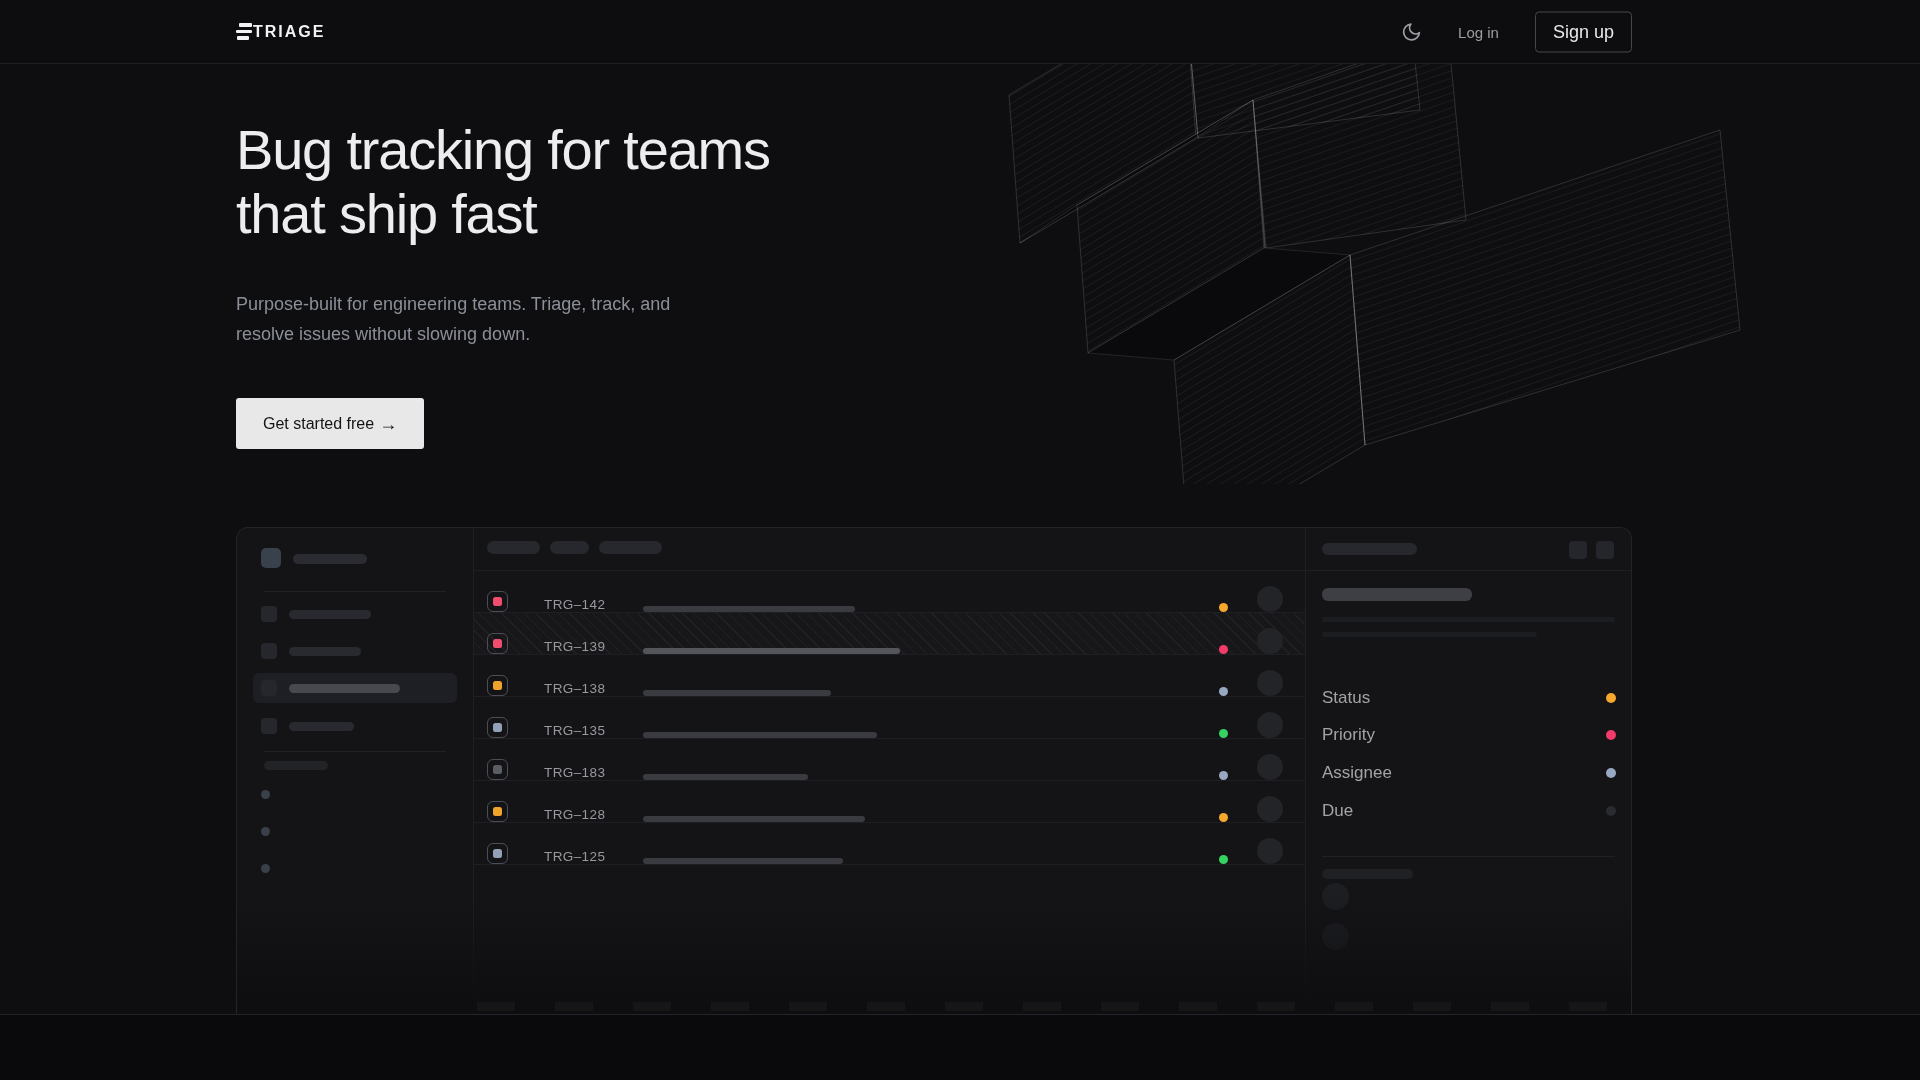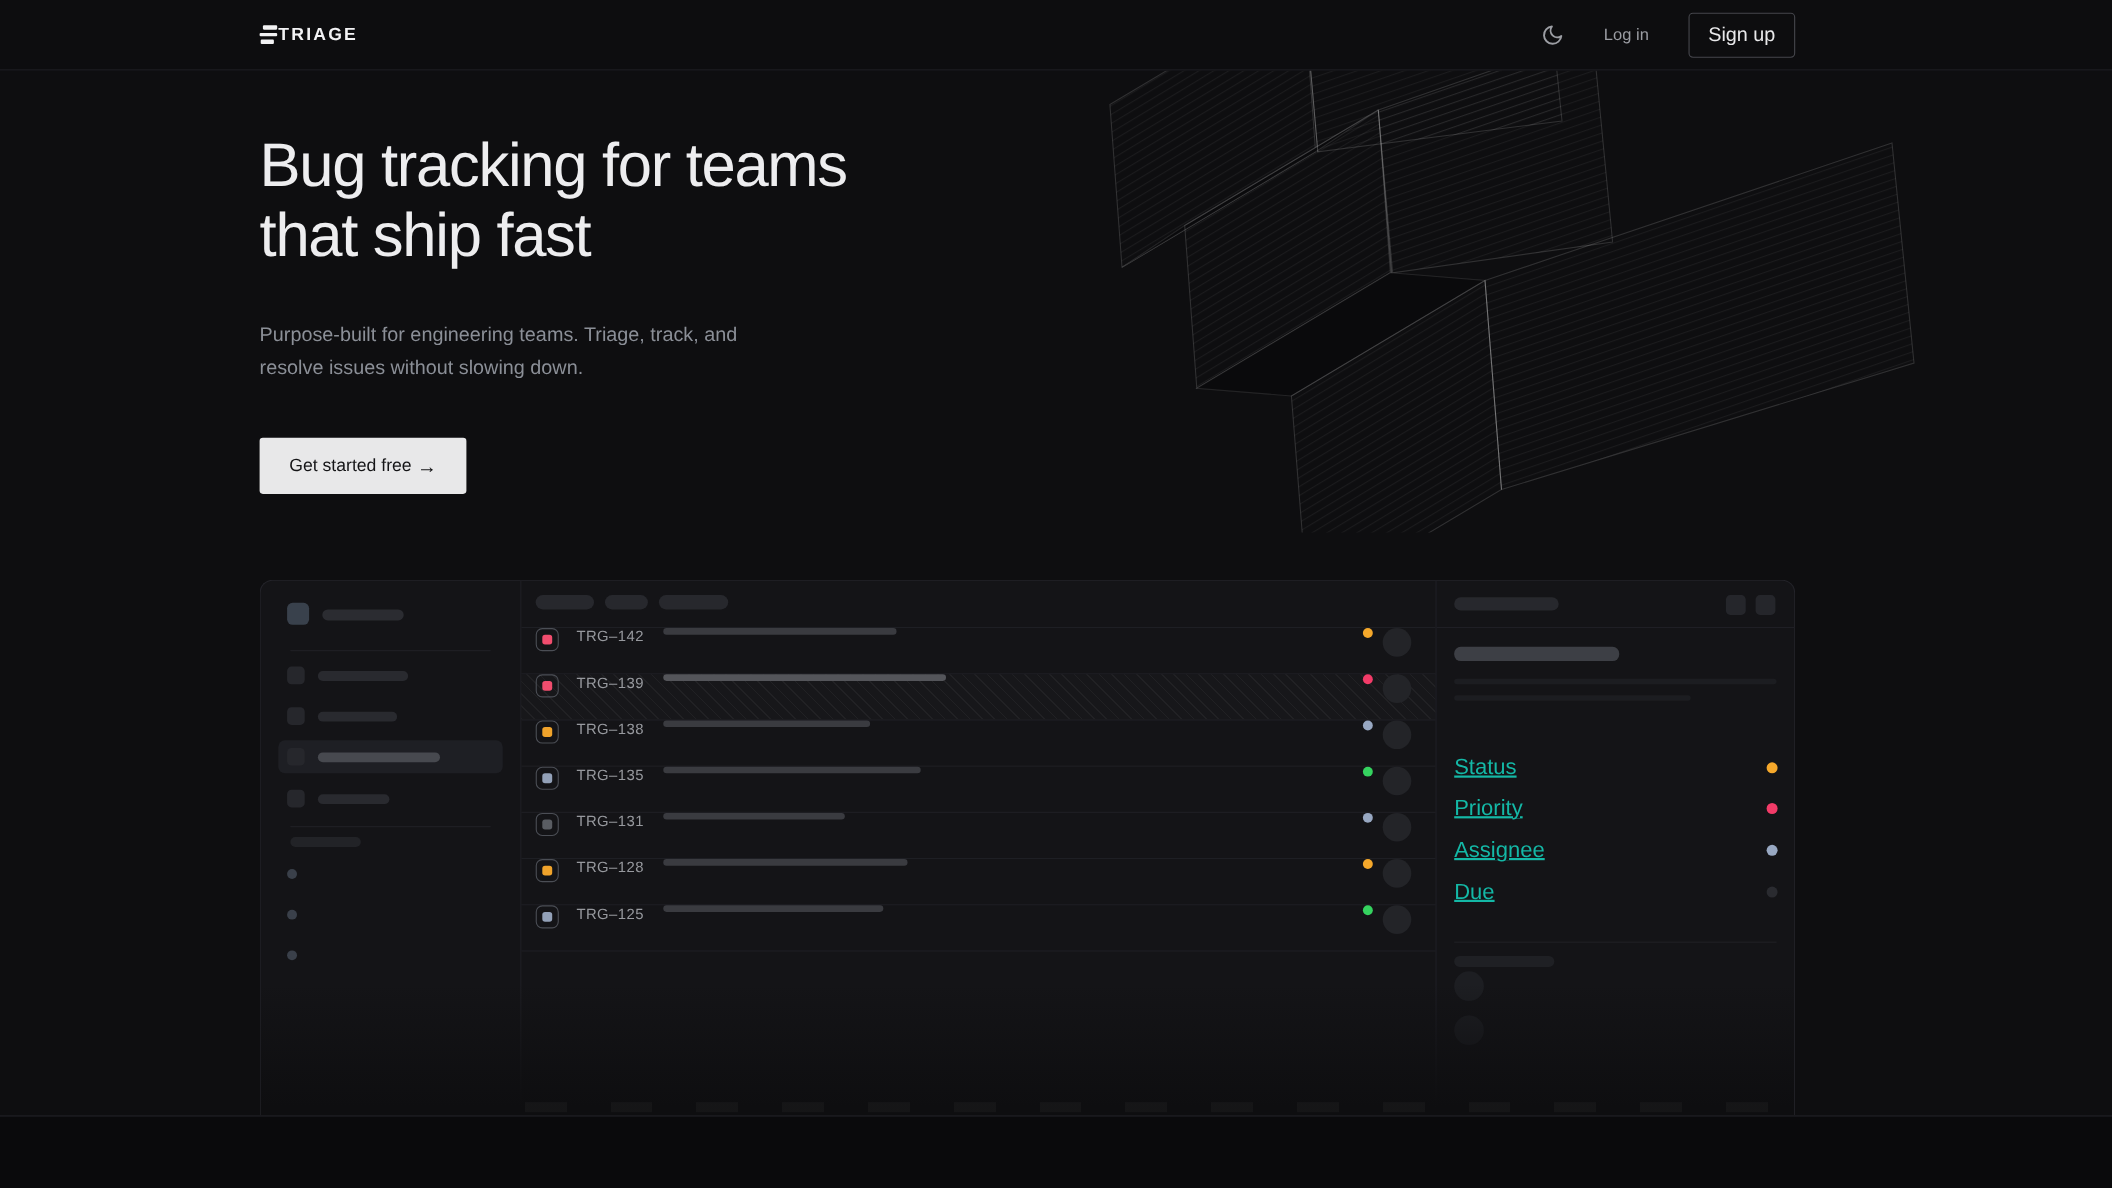--- a/index.html
+++ b/index.html
@@ -60,41 +60,41 @@
   .sb-item .ipill{height:9px;border-radius:5px;background:#292a2f;}
   .sb-item.active{background:#1e1f24;}
   .sb-item.active .ipill{background:#47494f;}
   .sb-section-pill{left:27px;top:233px;width:64px;height:9px;background:#222327;}
   .member-dot{position:absolute;left:24px;width:9px;height:9px;border-radius:50%;background:#3a404a;}
   
   .lt-pill{top:13px;height:13px;border-radius:7px;background:#27282d;}
   .list-divider{position:absolute;left:0;right:0;top:42px;height:1px;background:#1e1f24;}
   .rows{position:absolute;left:0;right:0;top:43px;}
   .issue-row{height:42px;box-sizing:border-box;border-bottom:1px solid #1e1f24;
-    display:flex;align-items:flex-start;padding:0 22px 0 13px;}
+    display:flex;align-items:flex-end;padding:0 22px 0 13px;gap:20px;}
   .issue-row.hatched{background-color:rgba(255,255,255,0.015);
     background-image:repeating-linear-gradient(45deg,rgba(255,255,255,0.045) 0 1px,transparent 1px 8px);}
   .prio-icon{width:21px;height:21px;box-sizing:border-box;border:1.5px solid #4b4e55;
     border-radius:6px;display:flex;align-items:center;justify-content:center;flex:none;margin-right:16px;}
   .prio-inner{width:9px;height:9px;border-radius:2.5px;}
   .issue-id{font-size:13.5px;color:#97999e;letter-spacing:0.4px;width:63px;flex:none;}
   .row-bar{height:6px;border-radius:3px;margin-left:16px;flex:none;}
   .status-dot{width:9px;height:9px;border-radius:50%;margin-left:auto;flex:none;}
   .assignee-avatar{width:26px;height:26px;border-radius:50%;background:#232428;margin-left:9px;flex:none;}
   
   .panel-header{position:absolute;left:0;right:0;top:0;height:42px;border-bottom:1px solid #1f1f25;}
   .ph-pill{left:16px;top:15px;width:95px;height:12px;background:#27282d;}
   .ph-sq1{left:263px;top:13px;width:18px;height:18px;background:#25262b;}
   .ph-sq2{left:290px;top:13px;width:18px;height:18px;background:#25262b;}
   .p-title-pill{left:16px;top:60px;width:150px;height:13px;background:#3d3f45;}
   .p-line{left:16px;height:5px;border-radius:2.5px;background:#1c1d21;position:absolute;}
   .p-line1{top:89px;right:16px;}
   .p-line2{top:104px;width:215px;}
   .p-field{position:absolute;left:16px;right:15px;height:20px;display:flex;align-items:center;}
-  .p-field-label{font-size:20px;color:#14b8a6;text-decoration:underline;}
+  .p-field-label{font-size:17px;color:#a3a3a3;}
   .p-field-dot{width:10px;height:10px;border-radius:50%;margin-left:auto;}
   .p-divider{position:absolute;left:16px;right:16px;top:328px;height:1px;background:#202025;}
   .p-pill2{left:16px;top:341px;width:91px;height:10px;background:#1f2024;}
   .p-circ{position:absolute;left:16px;width:27px;height:27px;border-radius:50%;background:#1d1e22;}
   
   .card-fade{position:absolute;left:0;right:0;bottom:0;height:120px;z-index:4;pointer-events:none;
     background:linear-gradient(to bottom,rgba(14,14,16,0),#0e0e10 94%);}
   .card-fade::after{content:'';position:absolute;left:240px;right:10px;bottom:3px;height:9px;
     background:repeating-linear-gradient(90deg,rgba(255,255,255,0.03) 0 38px,transparent 38px 78px);}
   
@@ -241,21 +241,21 @@
     <span class="issue-id">TRG–135</span>
     <span class="row-bar" style="width: 234px; background: rgb(58, 59, 64);"></span>
     <span class="status-dot" style="background: rgb(53, 211, 95);"></span>
     <span class="assignee-avatar"></span>
   </div>
 
   <div class="issue-row">
     <span class="prio-icon">
             <span class="prio-inner" style="background: rgb(90, 93, 99);"></span>
           </span>
-    <span class="issue-id">TRG–131</span>
+    <span class="issue-id">TRG–183</span>
     <span class="row-bar" style="width: 165px; background: rgb(58, 59, 64);"></span>
     <span class="status-dot" style="background: rgb(152, 168, 194);"></span>
     <span class="assignee-avatar"></span>
   </div>
 
   <div class="issue-row">
     <span class="prio-icon">
             <span class="prio-inner" style="background: rgb(240, 163, 43);"></span>
           </span>
     <span class="issue-id">TRG–128</span>

